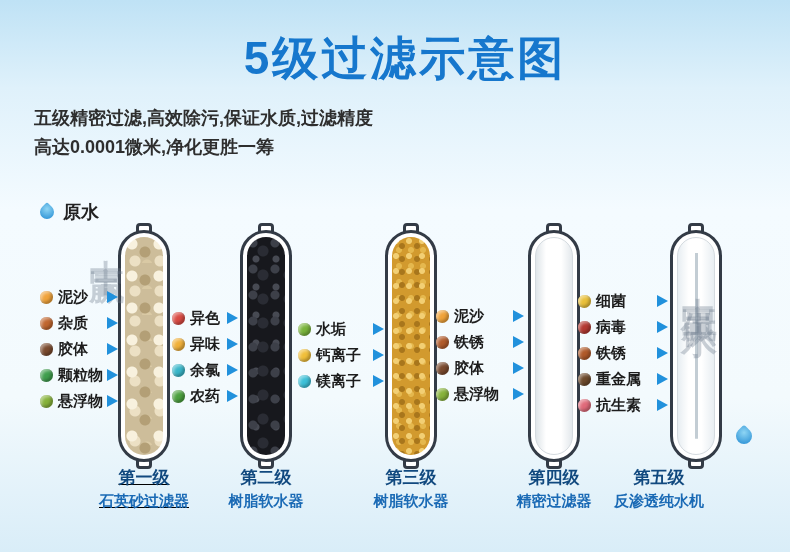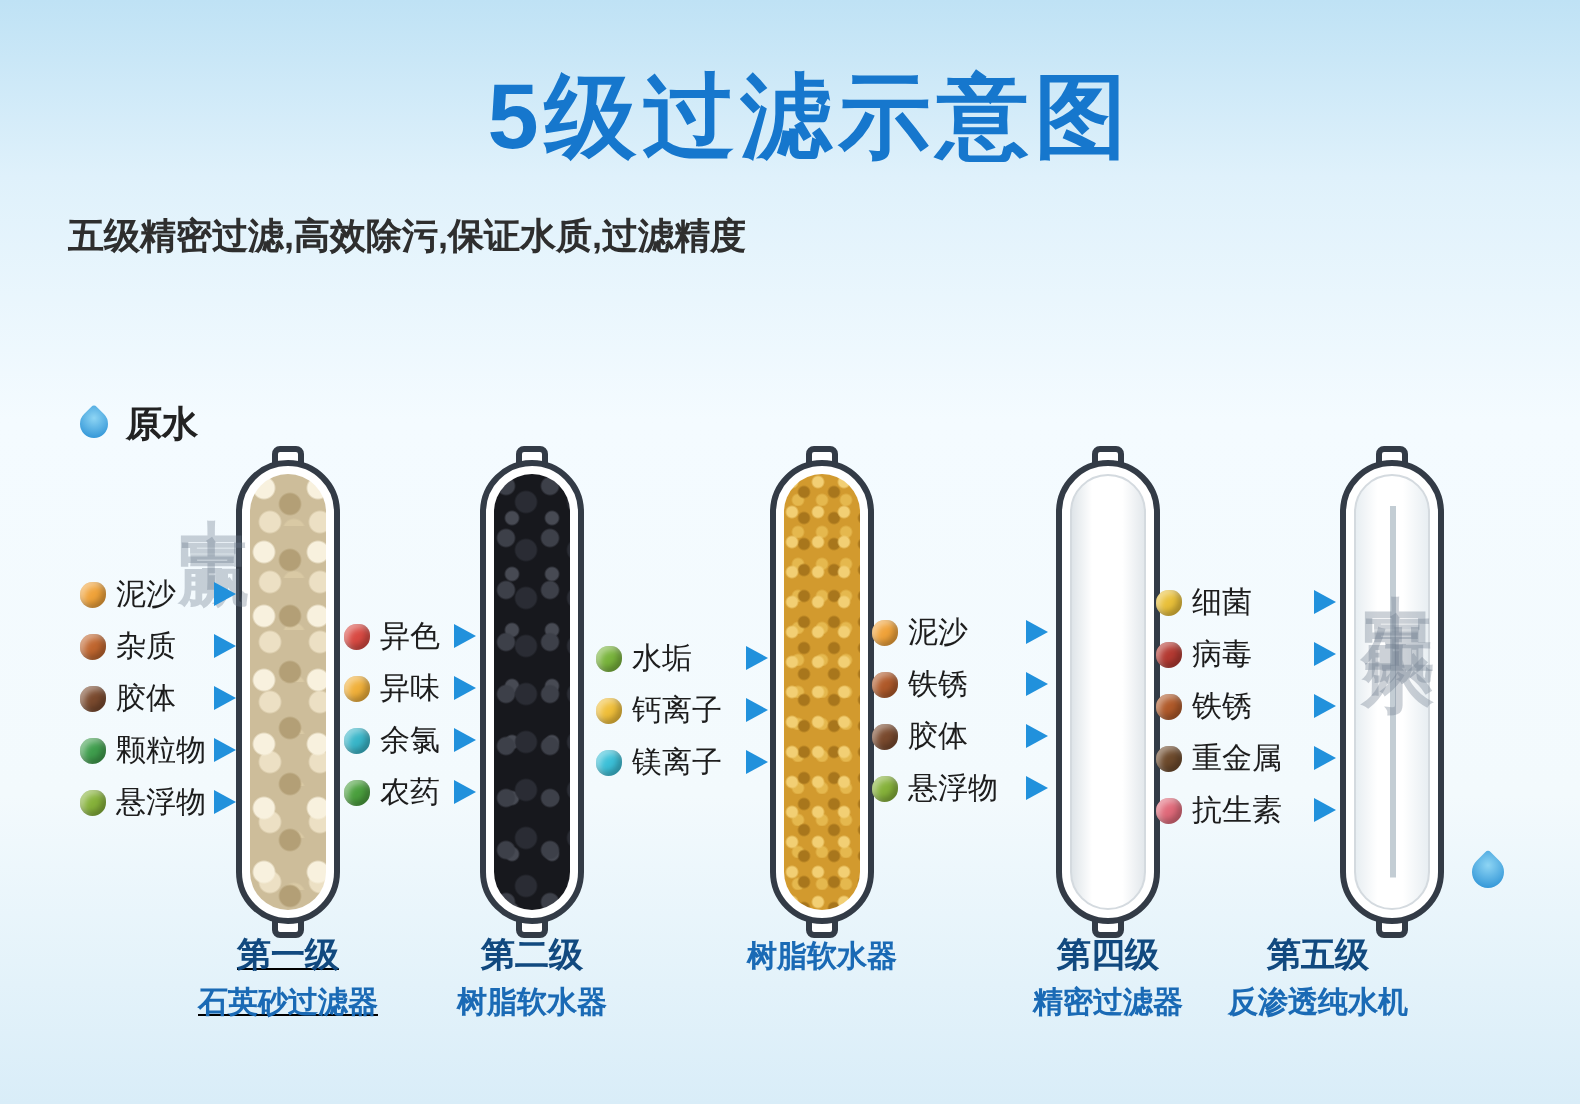--- a/index.html
+++ b/index.html
@@ -87,21 +87,21 @@
       linear-gradient(#c3cdd4,#c3cdd4) center/3px 86% no-repeat,
       linear-gradient(90deg,#e8eef2 0%,#ffffff 30%,#ffffff 65%,#e8eef2 100%);
     border:1px solid #d4dadf;box-sizing:border-box;
   }
   
   .stage-label{position:absolute;top:466px;width:160px;text-align:center;}
   .s1{left:64px;text-decoration:underline;} .s2{left:186px;} .s3{left:331px;} .s4{left:474px;} .s5{left:579px;}
   .stage-label .level{font-size:17px;font-weight:700;color:#11497f;}
   .stage-label .name{font-size:15px;font-weight:700;color:#1a6ab5;margin-top:3px;}
   
-  .c-group{position:absolute;display:flex;flex-direction:column;z-index:3;}
+  .c-group{position:absolute;display:flex;flex-direction:column;z-index:3;font-weight:bold;}
   .g1{left:40px;top:284px;width:78px;}
   .g2{left:172px;top:305px;width:66px;}
   .g3{left:298px;top:316px;width:86px;}
   .g4{left:436px;top:303px;width:88px;}
   .g5{left:578px;top:288px;width:90px;}
   .c-row{display:flex;align-items:center;height:26px;}
   .c-icon{
     width:13px;height:13px;border-radius:50% 45% 55% 50%;flex:none;
     box-shadow:inset -2px -2px 3px rgba(0,0,0,0.28),inset 2px 2px 3px rgba(255,255,255,0.45);
   }
@@ -113,20 +113,21 @@
   }
 </style>
 </head>
 <body>
 
 <div class="canvas">
 
   <div class="title">5级过滤示意图</div>
   <div class="subtitle">
     <div>五级精密过滤,高效除污,保证水质,过滤精度</div>
+    <div>高达0.0001微米,净化更胜一筹</div>
   </div>
 
   <div class="raw-water">
     <span class="drop"></span>
     <span>原水</span>
   </div>
 
   <div class="wm wm-left">中赢</div>
   <div class="wm wm-right">中赢供水</div>
 
@@ -288,20 +289,21 @@
 
   <div class="stage-label s1">
     <div class="level">第一级</div>
     <div class="name">石英砂过滤器</div>
   </div>
   <div class="stage-label s2">
     <div class="level">第二级</div>
     <div class="name">树脂软水器</div>
   </div>
   <div class="stage-label s3">
+    <div class="level">第三级</div>
     <div class="name">树脂软水器</div>
   </div>
   <div class="stage-label s4">
     <div class="level">第四级</div>
     <div class="name">精密过滤器</div>
   </div>
   <div class="stage-label s5">
     <div class="level">第五级</div>
     <div class="name">反渗透纯水机</div>
   </div>

